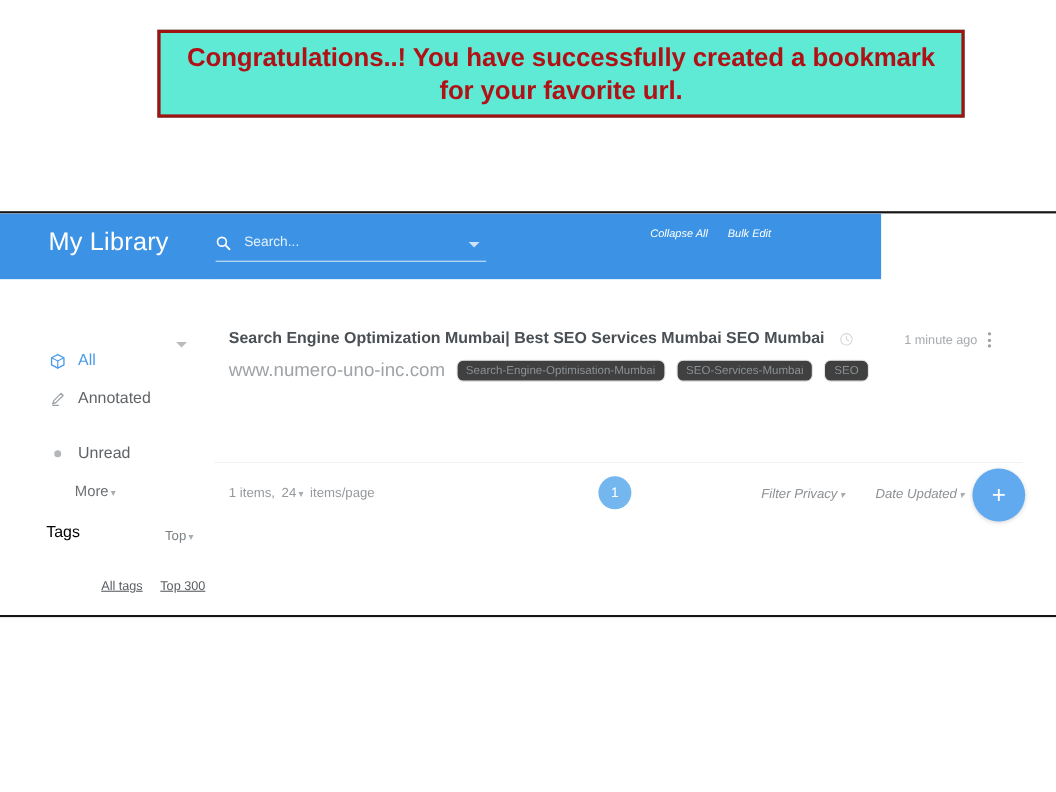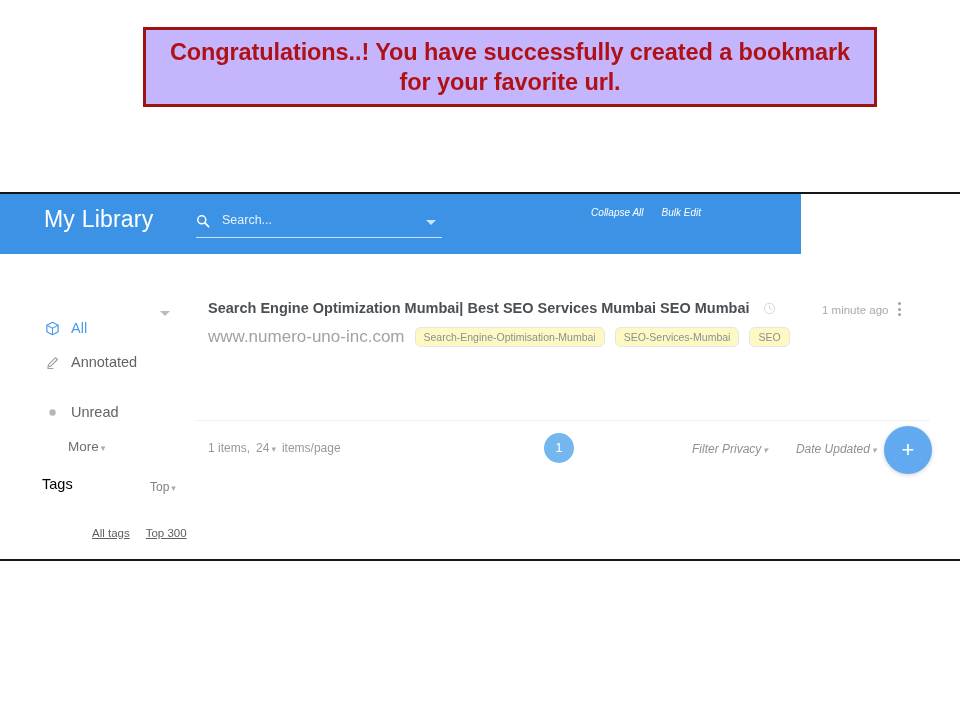--- a/index.html
+++ b/index.html
@@ -18,21 +18,21 @@
 
   
   .banner {
     position: absolute;
     left: 143px;
     top: 27px;
     width: 734px;
     height: 80px;
     box-sizing: border-box;
     border: 3px solid #9e1212;
-    background: #c4b5fd;
+    background: #5eead4;
     display: flex;
     align-items: center;
     justify-content: center;
   }
   .banner-text {
     color: #b01116;
     font-size: 23.5px;
     font-weight: bold;
     line-height: 30px;
     text-align: center;
@@ -285,21 +285,21 @@
   }
   .bm-domain {
     font-size: 17px;
     color: #9ea3a7;
     cursor: pointer;
   }
   .pill {
     font-size: 10.5px;
     color: #8a9094;
     border: 1px solid #e3e6e8;
-    background: #fef9c3;
+    background: #404040;
     border-radius: 6px;
     padding: 3px 8px;
     cursor: pointer;
     white-space: nowrap;
   }
   .bm-desc {
     position: absolute;
     left: 13px;
     top: 97px;
     width: 690px;

